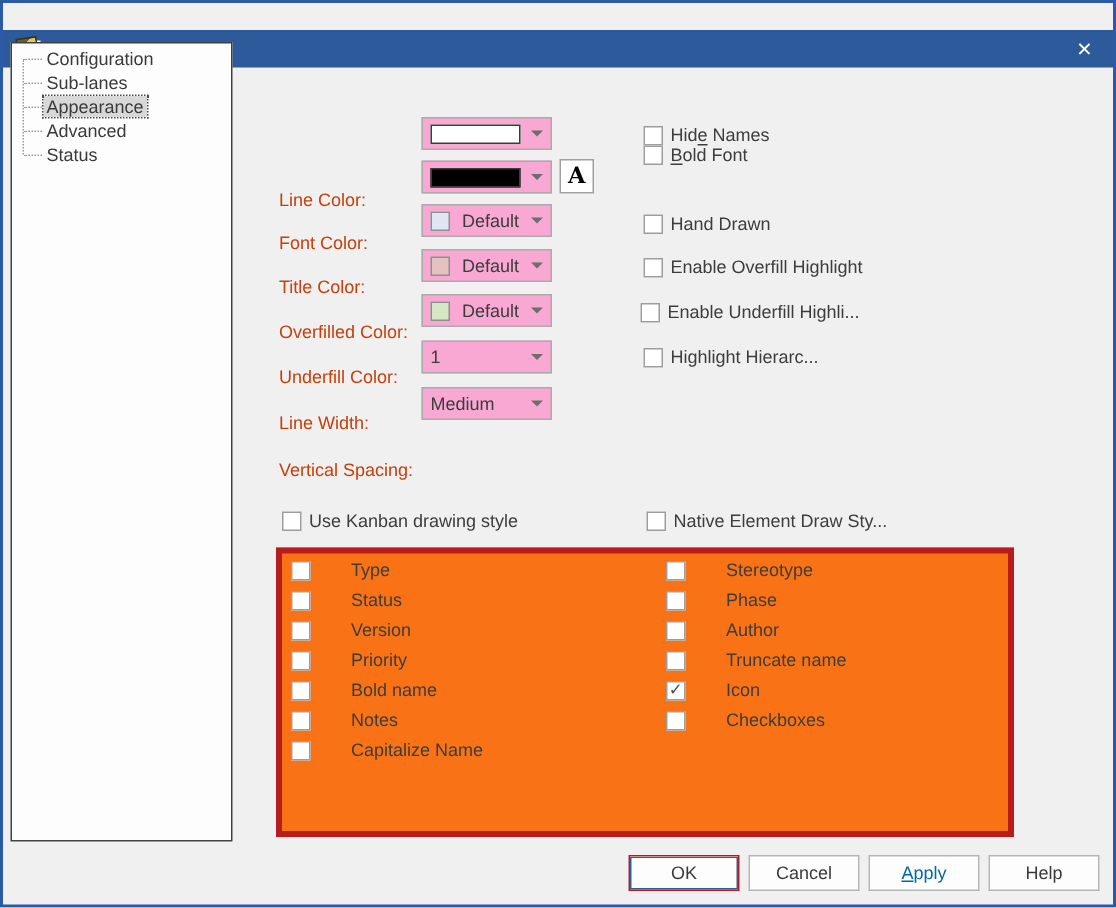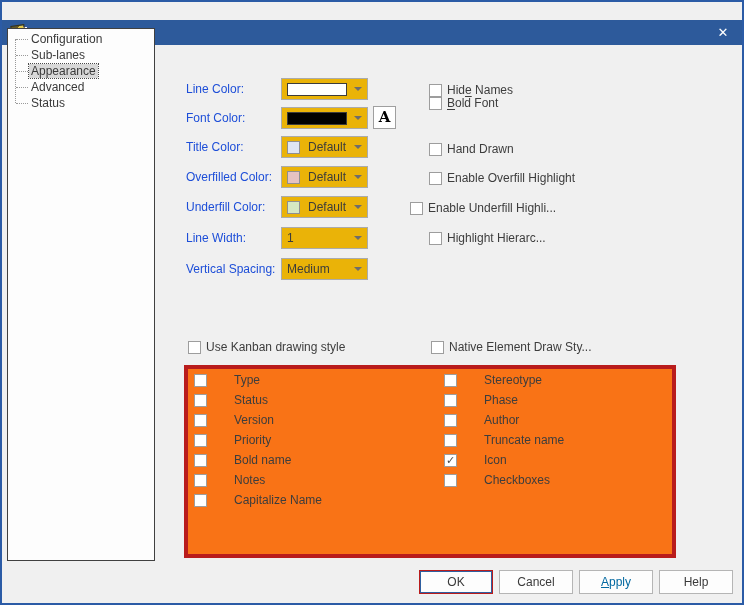--- a/index.html
+++ b/index.html
@@ -23,22 +23,22 @@
   .close-btn { margin-left:auto; color:#ffffff; font-size:13px; width:22px; text-align:center; cursor:default; }
   
   .sidebar { position:absolute; left:7px; top:28px; width:148px; height:533px;
     background:#fdfdfd; border:1px solid #404040; }
   .tree-rail { position:absolute; left:7px; top:10px; height:64px; border-left:1px dotted #9a9a9a; }
   .tree-item { position:absolute; left:8px; height:16px; display:flex; align-items:center; font-size:12px; color:#3a3a3a; cursor:default; white-space:nowrap; }
   .tree-stub { width:12px; border-top:1px dotted #9a9a9a; margin-right:1px; flex:none; }
   .tree-label { padding:0 2px; line-height:14px; }
   .tree-label.sel { background:#d8d8d8; outline:1px dotted #4a4a4a; }
   
-  .lbl { position:absolute; font-size:12px; line-height:22px; color:#1d4ed8; white-space:nowrap; }
-  .dd { position:absolute; width:87px; height:22px; background:#eab308; border:1px solid #ababab;
+  .lbl { position:absolute; font-size:12px; line-height:22px; color:#c2410c; white-space:nowrap;margin-top:44px; }
+  .dd { position:absolute; width:87px; height:22px; background:#f9a8d4; border:1px solid #ababab;
     display:flex; align-items:center; padding:0 5px; cursor:default; }
   .dd .bar { width:60px; height:13px; border:1px solid #3c3c3c; flex:none; }
   .dd .sq { width:13px; height:13px; border:1px solid #8f8f8f; margin-right:8px; flex:none; }
   .dd .val { font-size:12px; color:#3c3c3c; white-space:nowrap; }
   .dd .arr { margin-left:auto; width:0; height:0; border-left:4px solid transparent;
     border-right:4px solid transparent; border-top:4px solid #6d6d6d; flex:none; }
   .font-btn { position:absolute; left:373px; top:106px; width:23px; height:23px; background:#ffffff;
     border:1px solid #9f9f9f; font-family:"DejaVu Serif", serif; font-weight:bold; font-size:15px;
     line-height:21px; text-align:center; color:#000; cursor:default; }
   
@@ -148,21 +148,21 @@
     <span class="cl"><span></span><u>B</u><span>old Font</span></span>
   </div>
   <div class="check-row" style="left:429px;top:142px">
     <span class="cb"></span>
     <span class="cl">Hand Drawn</span>
   </div>
   <div class="check-row" style="left:429px;top:171px">
     <span class="cb"></span>
     <span class="cl">Enable Overfill Highlight</span>
   </div>
-  <div class="check-row" style="left:410px;top:201px">
+  <div class="check-row" style="left:427px;top:201px">
     <span class="cb"></span>
     <span class="cl">Enable Underfill Highli...</span>
   </div>
   <div class="check-row" style="left:429px;top:231px">
     <span class="cb"></span>
     <span class="cl">Highlight Hierarc...</span>
   </div>
 
   <div class="check-row" style="left:188px;top:340px">
     <span class="cb"></span>

